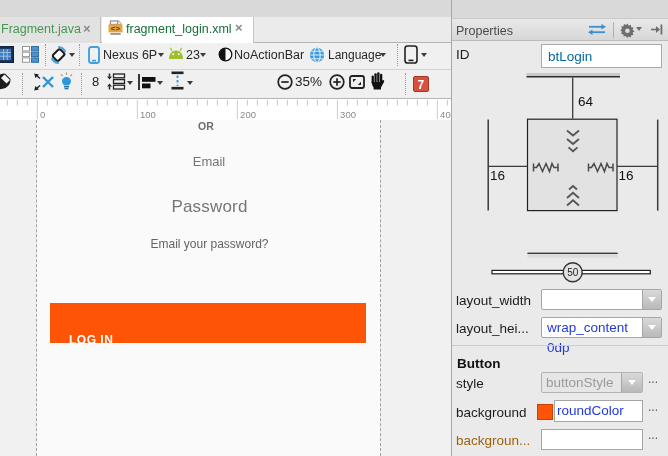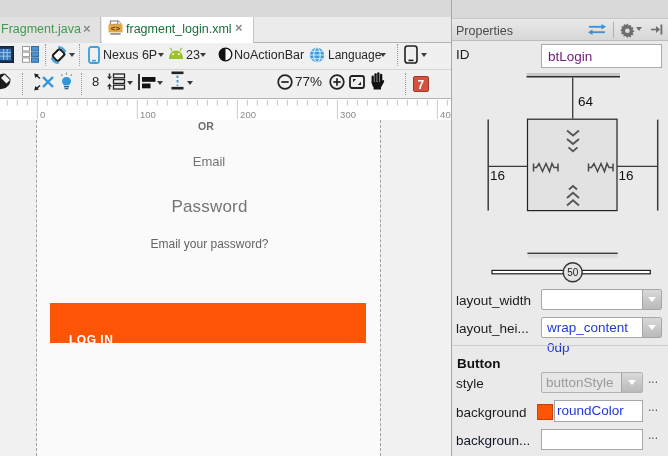--- a/index.html
+++ b/index.html
@@ -149,21 +149,21 @@
   <rect x="1.5" y="0.5" width="12" height="2.6" fill="#222"></rect>
   <rect x="1.5" y="15.9" width="12" height="2.6" fill="#222"></rect>
   <line x1="7.5" y1="4.5" x2="7.5" y2="15" stroke="#2f96dc" stroke-width="1.8" stroke-dasharray="2.4 2.2"></line>
 </svg>
 <div class="dd" style="left:186.5px;top:81px;"></div>
 
 <svg class="abs" style="left:277px;top:73.5px;" width="16" height="16" viewBox="0 0 16 16">
   <circle cx="8" cy="8" r="6.8" fill="none" stroke="#222" stroke-width="1.7"></circle>
   <line x1="4.3" y1="8" x2="11.7" y2="8" stroke="#222" stroke-width="1.7"></line>
 </svg>
-<div class="abs" style="left:295px;top:74px;font-size:13.5px;color:#222;">77%</div>
+<div class="abs" style="left:295px;top:74px;font-size:13.5px;color:#222;">35%</div>
 <svg class="abs" style="left:328.5px;top:73.5px;" width="16" height="16" viewBox="0 0 16 16">
   <circle cx="8" cy="8" r="6.8" fill="none" stroke="#222" stroke-width="1.7"></circle>
   <line x1="4.3" y1="8" x2="11.7" y2="8" stroke="#222" stroke-width="1.7"></line>
   <line x1="8" y1="4.3" x2="8" y2="11.7" stroke="#222" stroke-width="1.7"></line>
 </svg>
 
 <svg class="abs" style="left:348.5px;top:74.5px;" width="16" height="14" viewBox="0 0 16 14">
   <rect x="1" y="1" width="14" height="12" rx="2" fill="none" stroke="#222" stroke-width="1.8"></rect>
   <path d="M4 7.2 L4 4 L7.2 4 Z" fill="#222"></path>
   <path d="M12 6.8 L12 10 L8.8 10 Z" fill="#222"></path>
@@ -276,21 +276,21 @@
 <div class="dd" style="left:636px;top:27px;border-top-color:#6e6e6e;"></div>
 
 <svg class="abs" style="left:650px;top:23px;" width="13" height="13" viewBox="0 0 13 13">
   <line x1="1" y1="6.5" x2="9" y2="6.5" stroke="#6e6e6e" stroke-width="1.6"></line>
   <path d="M6 3 L10 6.5 L6 10 Z" fill="#6e6e6e"></path>
   <rect x="10.5" y="1.5" width="1.8" height="10" fill="#6e6e6e"></rect>
 </svg>
 
 <div class="abs" style="left:456px;top:47px;font-size:13.5px;color:#1c1c1c;">ID</div>
 <div class="abs" style="left:541px;top:44px;width:121px;height:24px;background:#fff;border:1px solid #aaaaaa;"></div>
-<div class="abs" style="left:548px;top:49px;font-size:13.5px;color:#701a75;">btLogin</div>
+<div class="abs" style="left:548px;top:49px;font-size:13.5px;color:#0369a1;">btLogin</div>
 
 <svg class="abs" style="left:452px;top:68px;" width="216" height="222" viewBox="0 0 216 222">
   <rect x="74.5" y="5" width="93.5" height="3" fill="#c9c9c9"></rect>
   <line x1="74.5" y1="8.8" x2="168" y2="8.8" stroke="#2e2e2e" stroke-width="1.6"></line>
   <line x1="120.7" y1="9.5" x2="120.7" y2="50.6" stroke="#3a3a3a" stroke-width="1.3"></line>
   <text x="126" y="38" font-size="13.5" fill="#111" font-family="Liberation Sans">64</text>
   <rect x="75.5" y="51.2" width="89.5" height="91.4" fill="#e2e2e2" stroke="#222" stroke-width="1.2"></rect>
 
   <g stroke="#555" stroke-width="1.8" fill="none">
     <polyline points="115,62.5 121,67.5 127,62.5"></polyline>
@@ -345,15 +345,15 @@
 <div class="abs" style="left:627.5px;top:380px;width:0;height:0;border-left:4px solid transparent;border-right:4px solid transparent;border-top:5px solid #fdfdfd;"></div>
 <div class="abs" style="left:546px;top:375px;font-size:13.5px;color:#9a9a9a;">buttonStyle</div>
 <div class="abs" style="left:648px;top:372px;font-size:12px;color:#555;">...</div>
 
 <div class="abs" style="left:456px;top:405px;font-size:13.5px;color:#1c1c1c;">background</div>
 <div class="abs" style="left:536.5px;top:403.5px;width:16.5px;height:16.5px;background:#fd5505;border:1px solid #c34309;"></div>
 <div class="abs" style="left:554px;top:400px;width:89px;height:21.5px;background:#fff;border:1px solid #a6a6a6;"></div>
 <div class="abs" style="left:557px;top:403px;font-size:13.5px;color:#2239d8;overflow:hidden;width:85px;">roundColor</div>
 <div class="abs" style="left:648px;top:400px;font-size:12px;color:#555;">...</div>
 
-<div class="abs" style="left:456px;top:433px;font-size:13.5px;color:#0f172a;">backgroun...</div>
+<div class="abs" style="left:456px;top:433px;font-size:13.5px;color:#a16207;">backgroun...</div>
 <div class="abs" style="left:541px;top:428.5px;width:102px;height:21.5px;background:#fff;border:1px solid #a6a6a6;"></div>
 <div class="abs" style="left:648px;top:428px;font-size:12px;color:#555;">...</div>
 
 </body></html>

